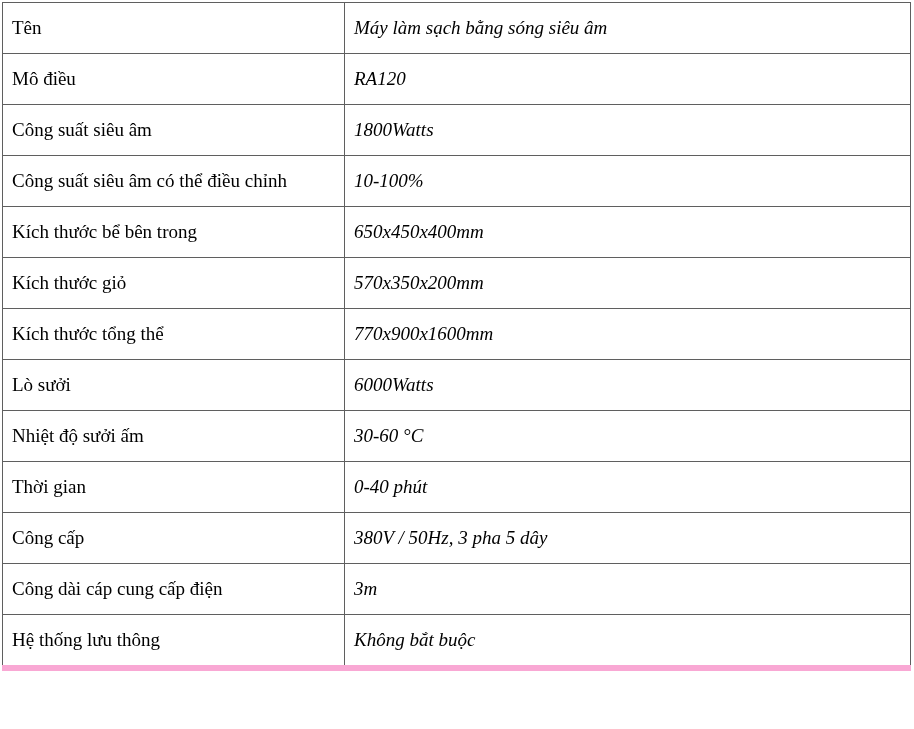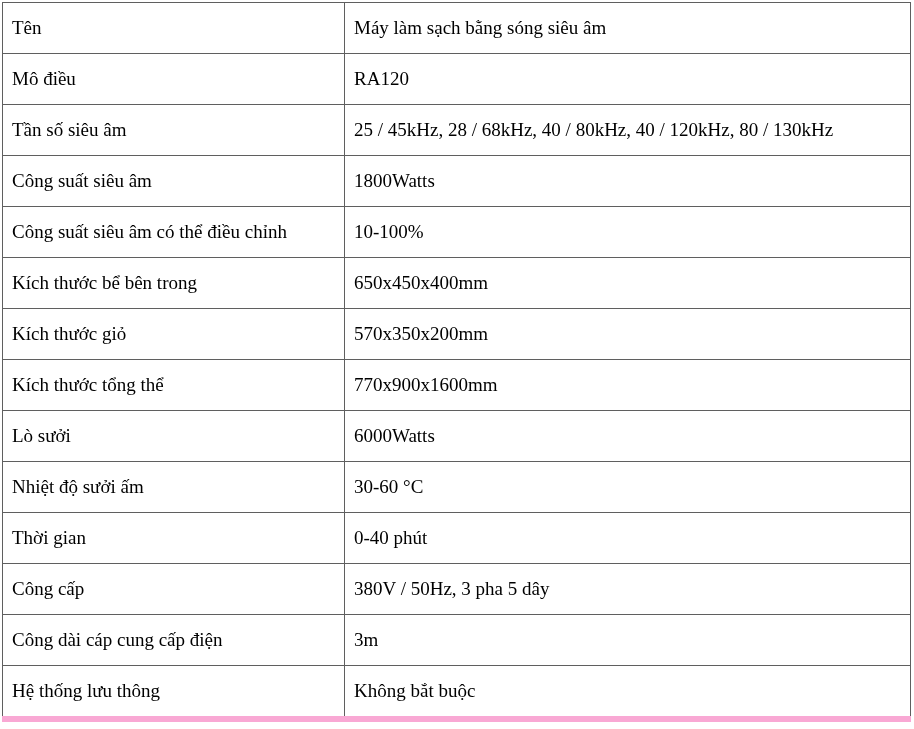--- a/index.html
+++ b/index.html
@@ -30,39 +30,36 @@
     color: #000000;
     padding: 0 4px 0 9px;
     white-space: nowrap;
     overflow: hidden;
   }
   td.spec-label-cell {
     width: 328px; 
   }
   td.spec-value-cell {
     padding-left: 10px;
+    font-style: italic;
   }
 </style>
 </head>
 <body>
 
 <div class="spec-table-wrap">
   <table class="spec-table">
     <tbody>
         <tr>
           <td class="spec-label-cell">Tên</td>
           <td class="spec-value-cell">Máy làm sạch bằng sóng siêu âm</td>
         </tr>
         <tr>
           <td class="spec-label-cell">Mô điều</td>
           <td class="spec-value-cell">RA120</td>
-        </tr>
-        <tr>
-          <td class="spec-label-cell">Tần số siêu âm</td>
-          <td class="spec-value-cell">25 / 45kHz, 28 / 68kHz, 40 / 80kHz, 40 / 120kHz, 80 / 130kHz</td>
         </tr>
         <tr>
           <td class="spec-label-cell">Công suất siêu âm</td>
           <td class="spec-value-cell">1800Watts</td>
         </tr>
         <tr>
           <td class="spec-label-cell">Công suất siêu âm có thể điều chỉnh</td>
           <td class="spec-value-cell">10-100%</td>
         </tr>
         <tr>

